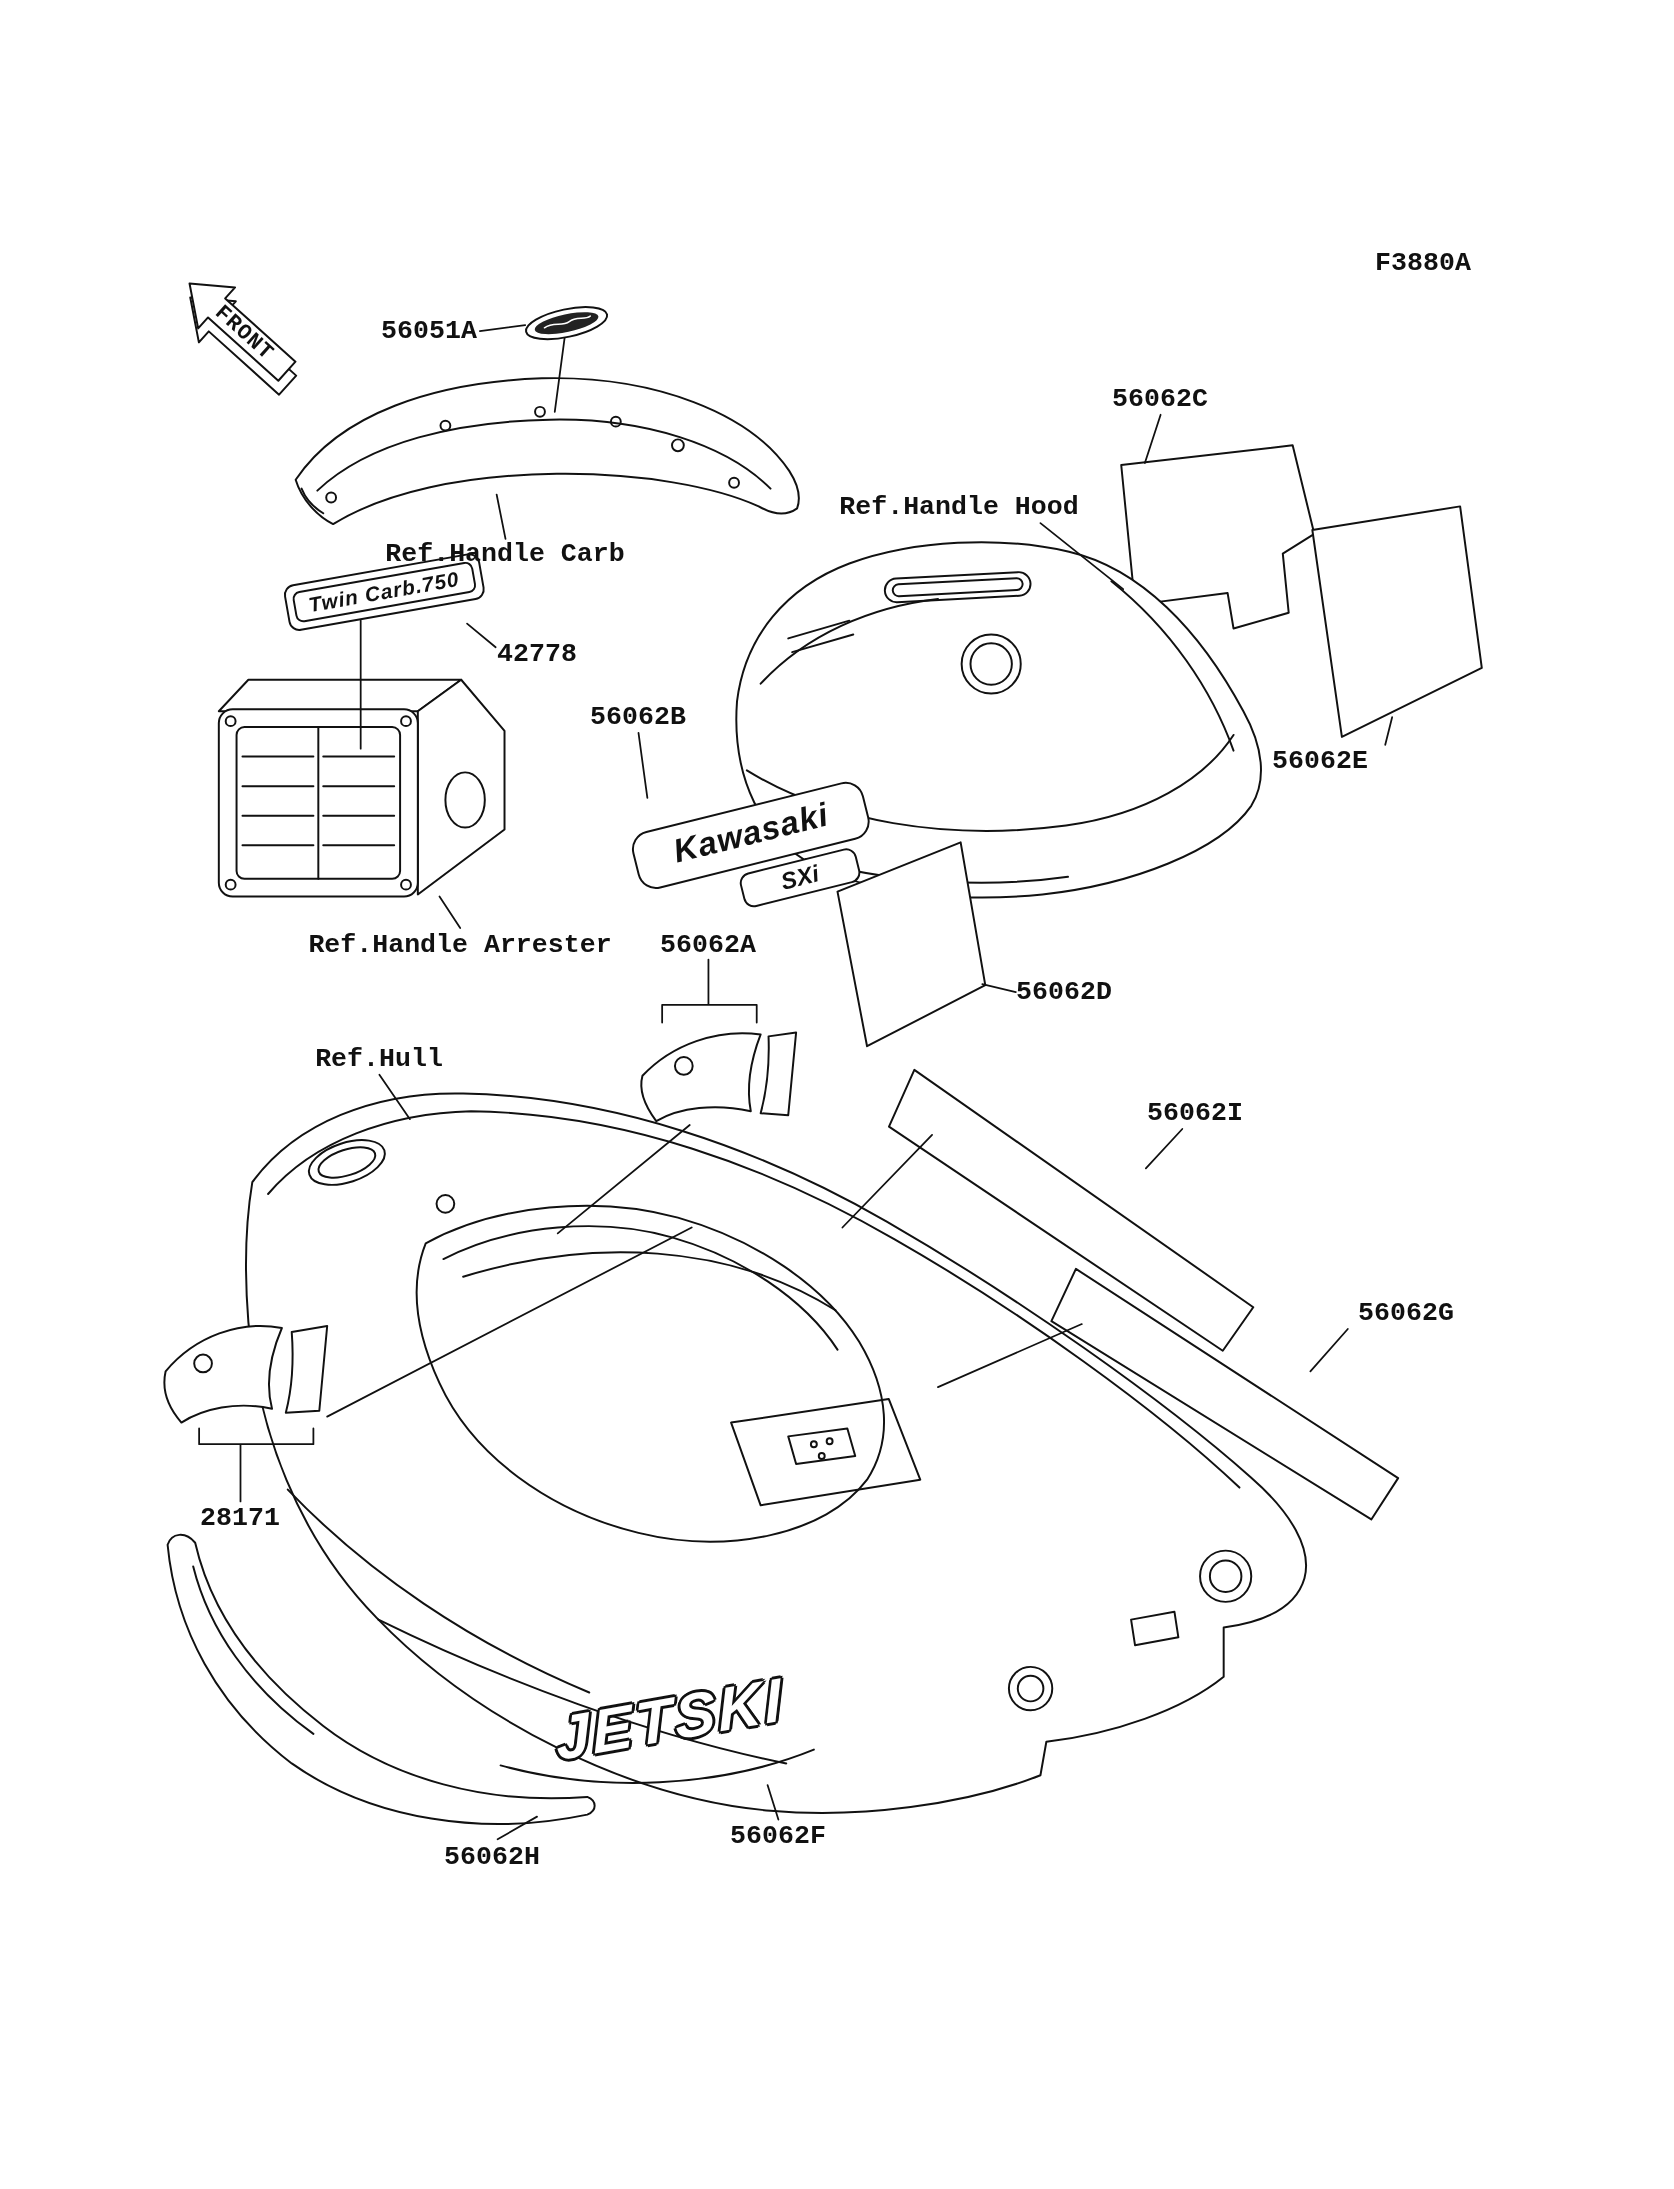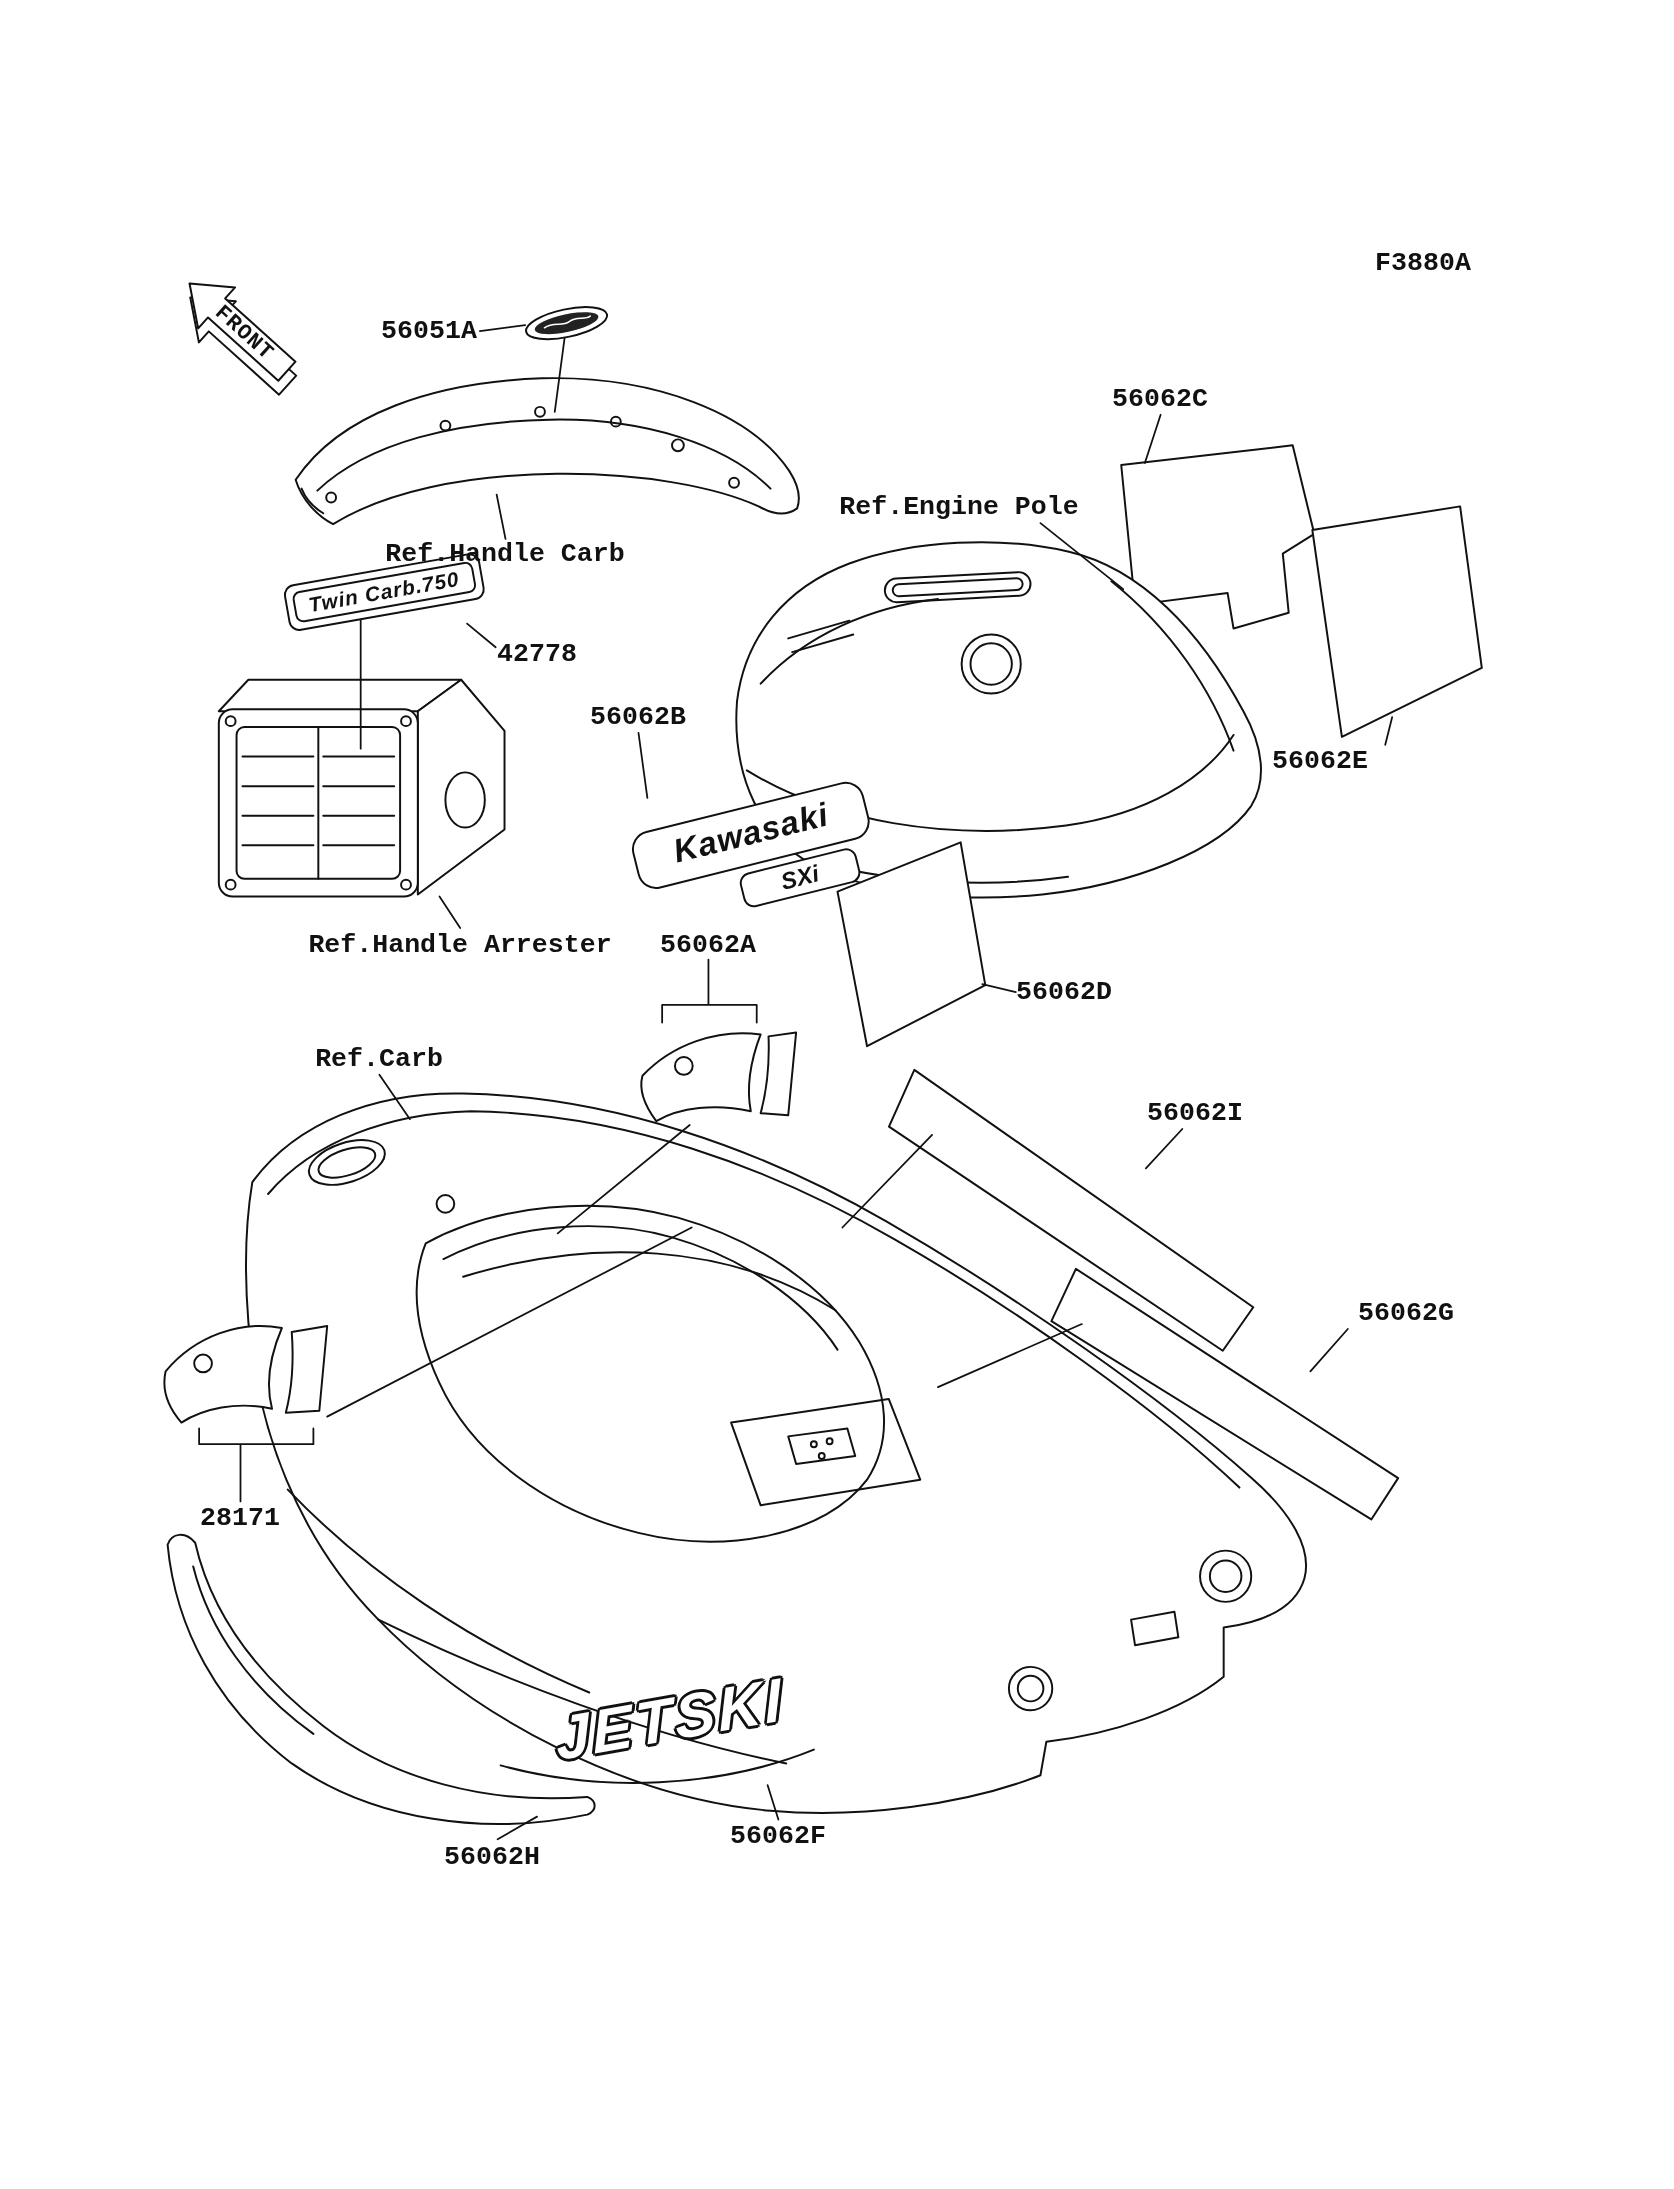--- a/index.html
+++ b/index.html
@@ -176,28 +176,28 @@
       </g>
     </g>
   </svg>
 
   <div class="lbl" style="left:1423px;top:263px">F3880A</div>
   <div class="front-text" style="left:244px;top:333px">FRONT</div>
 
   <div class="lbl" style="left:429px;top:331px">56051A</div>
   <div class="lbl" style="left:505px;top:554px">Ref.Handle Carb</div>
   <div class="lbl" style="left:1160px;top:399px">56062C</div>
-  <div class="lbl" style="left:959px;top:507px">Ref.Engine Pole</div>
+  <div class="lbl" style="left:959px;top:507px">Ref.Handle Hood</div>
   <div class="lbl" style="left:1320px;top:761px">56062E</div>
   <div class="lbl" style="left:537px;top:654px">42778</div>
   <div class="lbl" style="left:638px;top:717px">56062B</div>
   <div class="lbl" style="left:460px;top:945px">Ref.Handle Arrester</div>
   <div class="lbl" style="left:708px;top:945px">56062A</div>
   <div class="lbl" style="left:1064px;top:992px">56062D</div>
-  <div class="lbl" style="left:379px;top:1059px">Ref.Carb</div>
+  <div class="lbl" style="left:379px;top:1059px">Ref.Hull</div>
   <div class="lbl" style="left:1195px;top:1113px">56062I</div>
   <div class="lbl" style="left:1406px;top:1313px">56062G</div>
   <div class="lbl" style="left:240px;top:1518px">28171</div>
   <div class="lbl" style="left:492px;top:1857px">56062H</div>
   <div class="lbl" style="left:778px;top:1836px">56062F</div>
 
   <div class="decaltext twincarb" style="left:384px;top:592px">Twin Carb.750</div>
   <div class="decaltext kawasaki" style="left:751px;top:833px">Kawasaki</div>
   <div class="decaltext sxi" style="left:800px;top:878px">SXi</div>
   <div class="decaltext jetski" style="left:670px;top:1719px">JETSKI</div>

